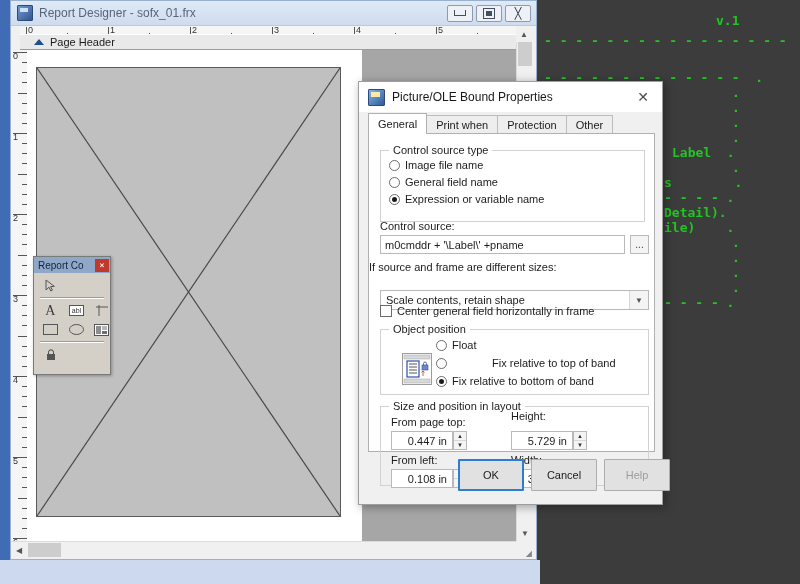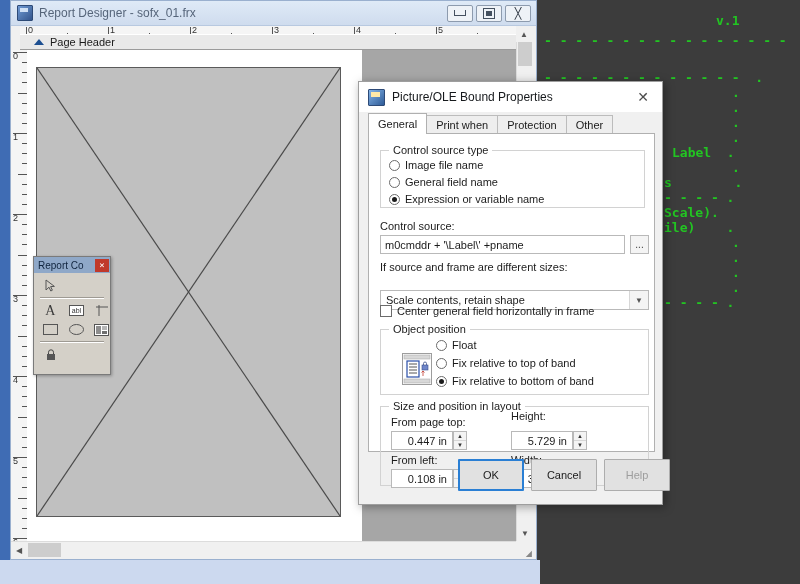--- a/index.html
+++ b/index.html
@@ -240,21 +240,21 @@
     <div class="tline" style="left: 544px; top: 33px;">- - - - - - - - - - - - - - - -</div>
     <div class="tline" style="left: 544px; top: 70px;">- - - - - - - - - - - - -  .</div>
     <div class="tline" style="left: 732px; top: 85px;">.</div>
     <div class="tline" style="left: 732px; top: 100px;">.</div>
     <div class="tline" style="left: 732px; top: 115px;">.</div>
     <div class="tline" style="left: 732px; top: 130px;">.</div>
     <div class="tline" style="left: 672px; top: 145px;">Label  .</div>
     <div class="tline" style="left: 732px; top: 160px;">.</div>
     <div class="tline" style="left: 664px; top: 175px;">s        .</div>
     <div class="tline" style="left: 664px; top: 190px;">- - - - .</div>
-    <div class="tline" style="left: 664px; top: 205px;">Scale).</div>
+    <div class="tline" style="left: 664px; top: 205px;">Detail).</div>
     <div class="tline" style="left: 664px; top: 220px;">ile)    .</div>
     <div class="tline" style="left: 732px; top: 235px;">.</div>
     <div class="tline" style="left: 732px; top: 250px;">.</div>
     <div class="tline" style="left: 732px; top: 265px;">.</div>
     <div class="tline" style="left: 732px; top: 280px;">.</div>
     <div class="tline" style="left: 664px; top: 295px;">- - - - .</div>
   </div>
 
 <div id="desk-left"></div>
 <div id="desk-bottom"></div>
@@ -495,21 +495,21 @@
   </div>
 
   <div id="dlg-title">
     <div class="dicon"></div>
     <div class="dtext">Picture/OLE Bound Properties</div>
     <div id="dlg-close">✕</div>
   </div>
 
   <div id="dlg-page">
 
-    <div class="gbox" style="left:11px;top:16px;width:265px;height:58px;">
+    <div class="gbox" style="left:11px;top:16px;width:265px;height:72px;">
       <span class="glabel">Control source type</span>
     </div>
     <div class="radio" style="left:20px;top:25px;">
       <span class="rb"></span>
       <span>Image file name</span>
     </div>
     <div class="radio" style="left:20px;top:42px;">
       <span class="rb"></span>
       <span>General field name</span>
     </div>
@@ -517,21 +517,21 @@
       <span class="rb"></span>
       <span>Expression or variable name</span>
     </div>
 
     <span class="lbl" style="left:11px;top:86px;">Control source:</span>
     <div class="tbox" style="left:11px;top:101px;width:245px;height:19px;">
       <span>m0cmddr + '\Label\' +pname</span>
     </div>
     <div class="ebtn" style="left:261px;top:101px;width:19px;height:19px;">...</div>
 
-    <span class="lbl" style="left:11px;top:127px;">If source and frame are different sizes:</span>
+    <span class="lbl" style="left:0;top:127px;">If source and frame are different sizes:</span>
     <div class="combo" style="left:11px;top:142px;width:269px;height:20px;">
       <span>Scale contents, retain shape</span>
       <span class="arrow">▼</span>
     </div>
 
     <div class="chk" style="left:11px;top:171px;">
       <span class="cb"></span>
       <span>Center general field horizontally in frame</span>
     </div>
 
@@ -549,21 +549,21 @@
           <rect x="19" y="11" width="6" height="5" fill="#6f86c9" stroke="#3b4f8c" stroke-width="0.6"></rect>
           <path d="M20.5 11 V9.5 A1.5 1.5 0 0 1 23.5 9.5 V11" fill="none" stroke="#3b4f8c" stroke-width="0.8"></path>
           <path d="M20 22 L20 17 M18.5 18.5 L20 17 L21.5 18.5" stroke="#c0392b" stroke-width="0.8" fill="none"></path>
         </svg>
       </div>
     </div>
     <div class="radio" style="left:67px;top:205px;">
       <span class="rb"></span>
       <span>Float</span>
     </div>
-    <div class="radio" style="left:67px;top:223px;">
+    <div class="radio" style="left:67px;top:223px;gap:40px;">
       <span class="rb"></span>
       <span>Fix relative to top of band</span>
     </div>
     <div class="radio on" style="left:67px;top:241px;">
       <span class="rb"></span>
       <span>Fix relative to bottom of band</span>
     </div>
 
     <div class="gbox" style="left:11px;top:272px;width:269px;height:80px;">
       <span class="glabel">Size and position in layout</span>

